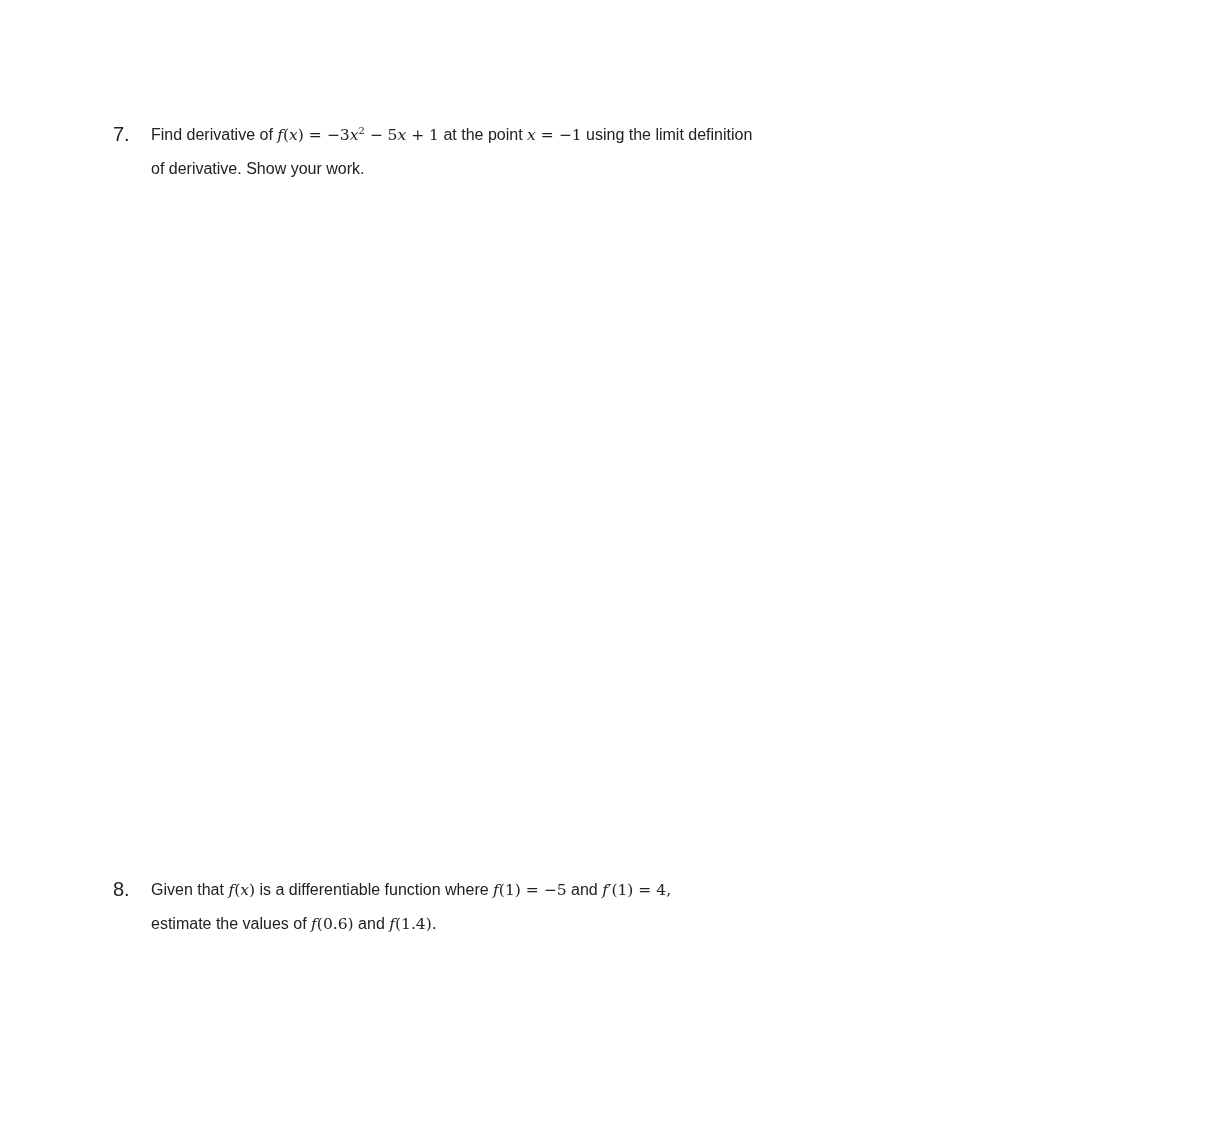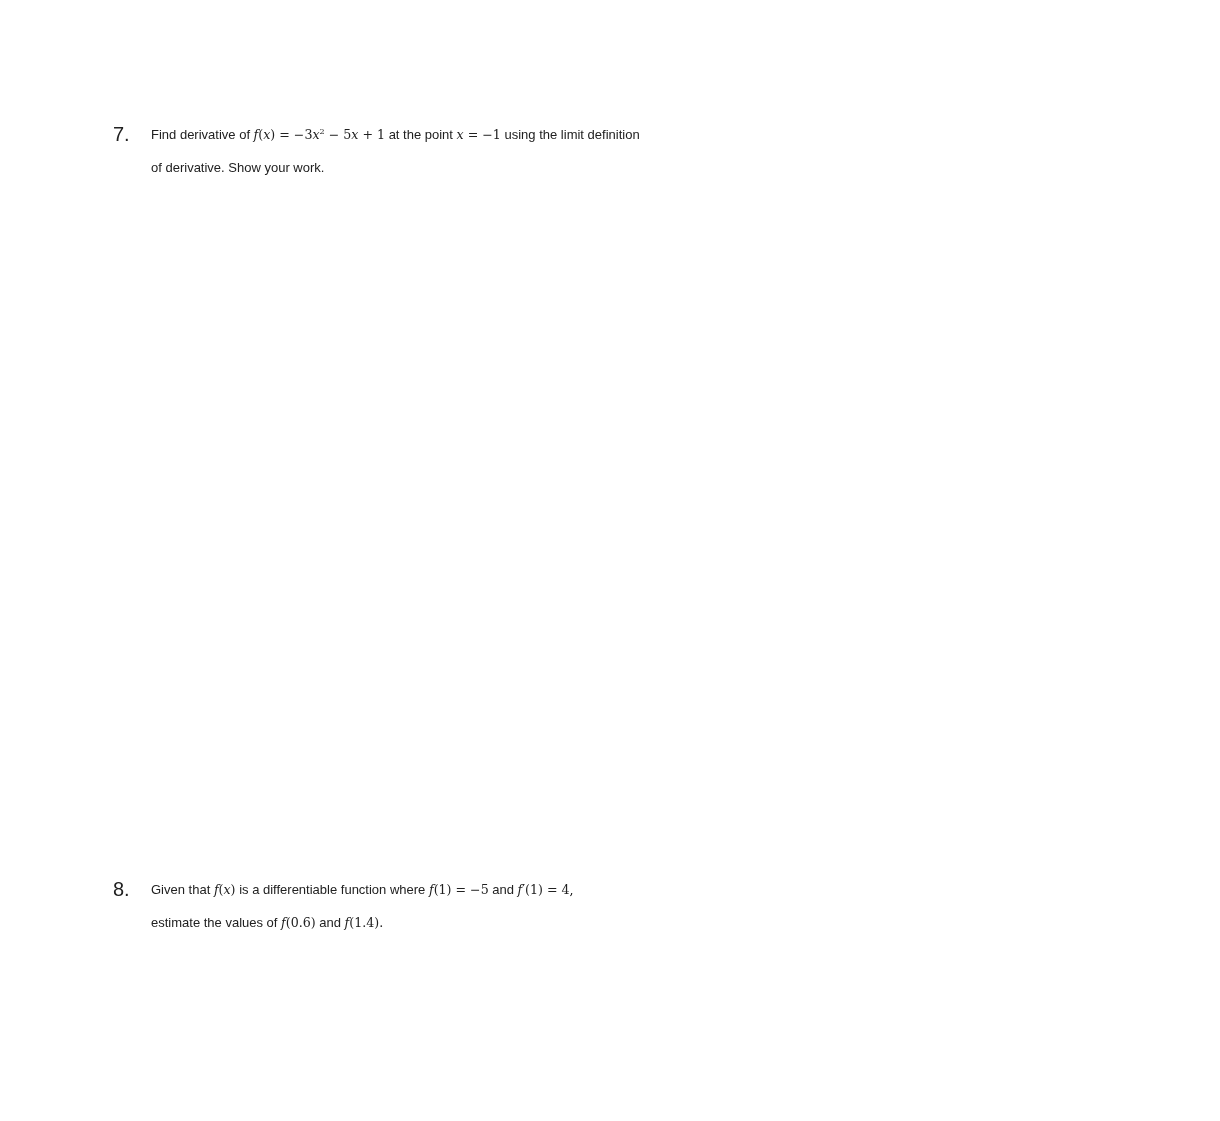--- a/index.html
+++ b/index.html
@@ -24,21 +24,21 @@
     align-items: flex-start;
   }
   .pnum {
     flex: 0 0 38px;
     font-size: 20px;
     line-height: 33px;
     font-family: "Liberation Sans", sans-serif;
   }
   .ptext {
     flex: 1 1 auto;
-    font-size: 13px;
+    font-size: 16px;
     line-height: 33px;
   }
   .seg-text {
     font-family: "Liberation Sans", sans-serif;
   }
   .seg-mi {
     font-family: "DejaVu Serif", "Liberation Serif", serif;
     font-style: italic;
     font-size: 0.97em;
   }

